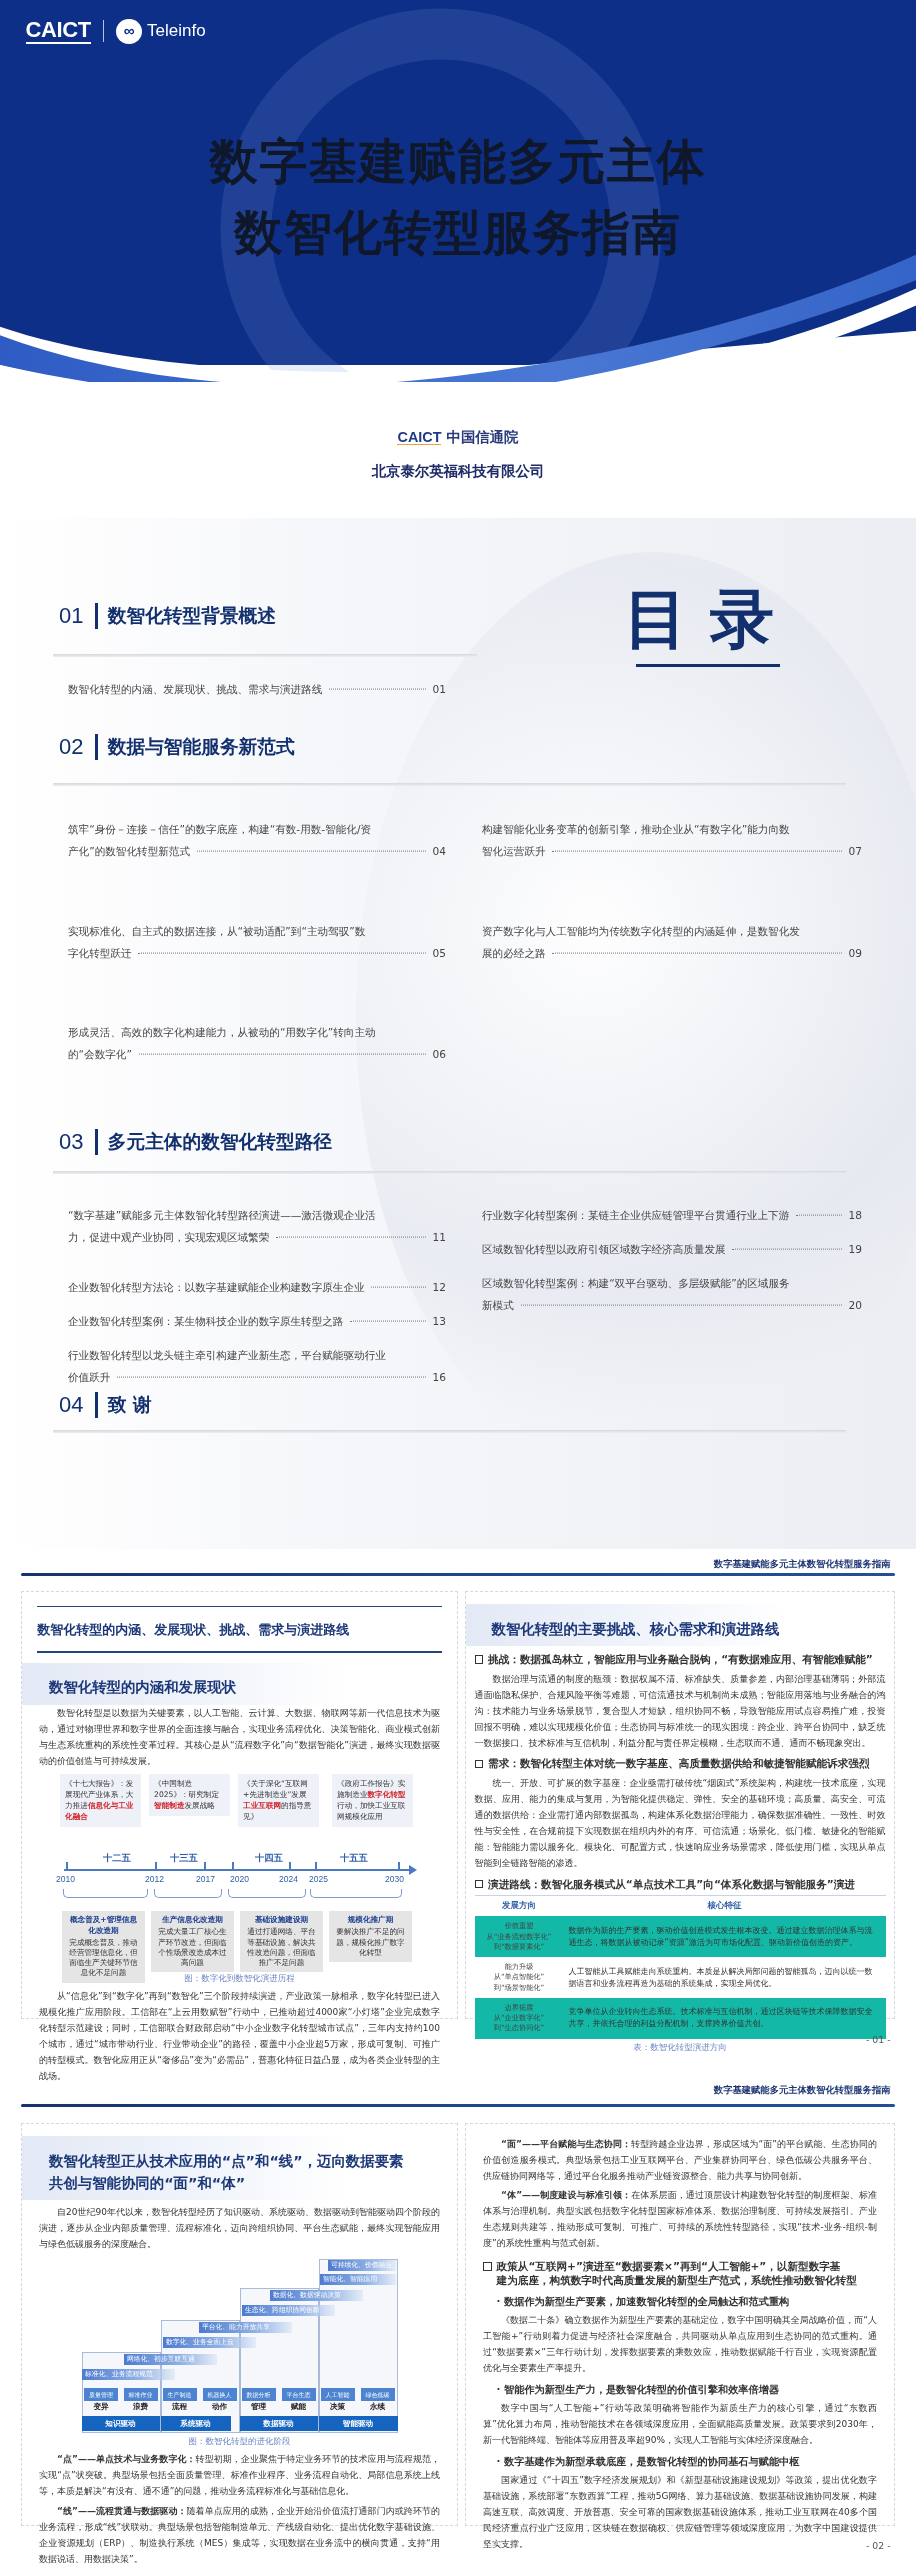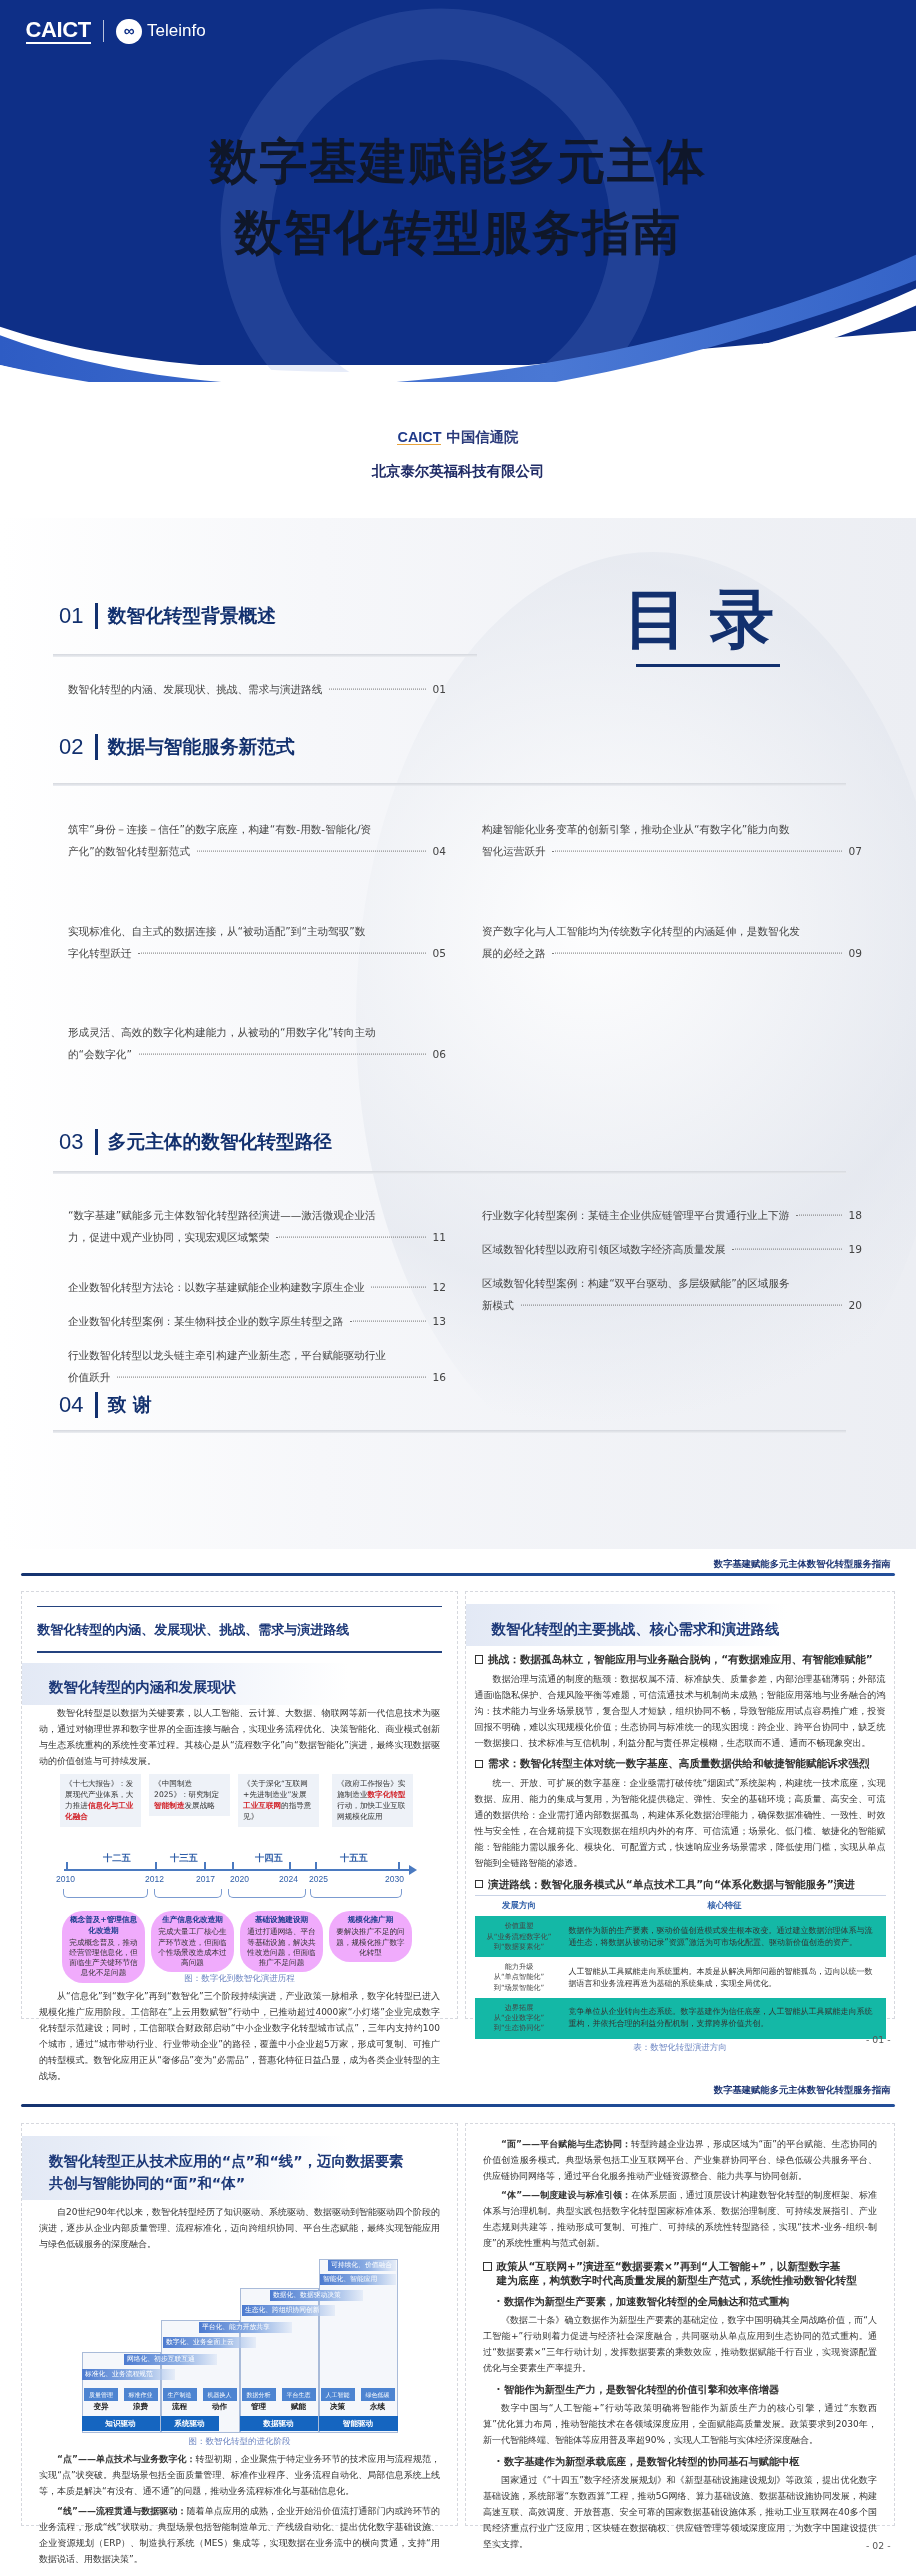--- a/index.html
+++ b/index.html
@@ -56,21 +56,21 @@
 
   
   .tl { position: relative; height: 195px; margin: 5.1px 0 0 0; }
   .tl-top { position: absolute; top: 0; width: 81px; background: #eef2f8; padding: 4.2px 5.1px; font-size: 7.6px; line-height: 11px; color: #333; }
   .tl-top .red { color: #d2232a; font-weight: 700; }
   .tl-axis { position: absolute; left: 42px; top: 95px; width: 348px; height: 1.7px; background: #4b7ac0; }
   .tl-arrow { position: absolute; left: 387px; top: 91px; width: 0; height: 0; border-left: 8.5px solid #4b7ac0; border-top: 5.1px solid transparent; border-bottom: 5.1px solid transparent; }
   .tl-tick { position: absolute; top: 88px; width: 1.7px; height: 7.6px; background: #4b7ac0; }
   .tl-year { position: absolute; top: 100px; font-size: 8.5px; color: #2f5ea8; font-family: "Liberation Sans", sans-serif; }
   .tl-plan { position: absolute; top: 78px; font-size: 9.3px; color: #2f5ea8; font-weight: 700; }
-  .tl-bottom { position: absolute; top: 137px; width: 83px; background: #f0abfc; padding: 4.2px 4.2px; font-size: 7.6px; line-height: 10.2px; color: #333; text-align: center; border-radius: 21px; }
+  .tl-bottom { position: absolute; top: 137px; width: 83px; background: #e5e5e5; padding: 4.2px 4.2px; font-size: 7.6px; line-height: 10.2px; color: #333; text-align: center; }
   .tl-bottom .ttl { color: #1c3e8e; font-weight: 700; margin-bottom: 1.7px; }
   .tl-brace { position: absolute; top: 115px; height: 8.5px; border: 1.3px solid #7b9bd0; border-top: none; border-radius: 0 0 5.1px 5.1px; }
 
   
   .evtable { width: 100%; border-collapse: collapse; font-size: 8px; }
   .evtable th { color: #2f5ea8; font-weight: 700; font-size: 8.5px; padding: 4.2px 0; border-top: 0.8px solid #c9d3e6; }
   .evtable td { padding: 5.1px 5.1px; line-height: 12px; color: #333; }
   .evtable td.dir { text-align: center; width: 89px; color: #444; font-size: 7.2px; line-height: 10.2px; }
   .evtable tr.shade td { background: #14b8a6; }
 
@@ -357,21 +357,21 @@
               <div>到“场景智能化”</div>
             </td>
           <td>人工智能从工具赋能走向系统重构。本质是从解决局部问题的智能孤岛，迈向以统一数据语言和业务流程再造为基础的系统集成，实现全局优化。</td>
         </tr>
         <tr class="shade">
           <td class="dir">
               <div>边界拓展</div>
               <div>从“企业数字化”</div>
               <div>到“生态协同化”</div>
             </td>
-          <td>竞争单位从企业转向生态系统。数字基建作为信任底座，人工智能从工具赋能走向系统重构，并依托合理的利益分配机制，支撑跨界价值共创。</td>
+          <td>竞争单位从企业转向生态系统。技术标准与互信机制，通过区块链等技术保障数据安全共享，并依托合理的利益分配机制，支撑跨界价值共创。</td>
         </tr>
       </tbody>
     </table>
     <div class="caption">表：数智化转型演进方向</div>
   </div>
   <div class="page-num" style="top:485px;">- 01 -</div>
 </div>
 
 <div class="spread" style="height:505px;">
   <div class="header-title" style="top:8.5px;">数字基建赋能多元主体数智化转型服务指南</div>
@@ -410,21 +410,21 @@
       <div class="stair-word" style="left:2.5px; top:143px;">变异</div>
       <div class="stair-word" style="left:42px; top:143px;">浪费</div>
       <div class="stair-word" style="left:81px; top:143px;">流程</div>
       <div class="stair-word" style="left:121px; top:143px;">动作</div>
       <div class="stair-word" style="left:160px; top:143px;">管理</div>
       <div class="stair-word" style="left:200px; top:143px;">赋能</div>
       <div class="stair-word" style="left:239px; top:143px;">决策</div>
       <div class="stair-word" style="left:279px; top:143px;">永续</div>
 
       <div class="stair-foot" style="left:0; top:157px; width:78px;">知识驱动</div>
-      <div class="stair-foot" style="left:79px; top:157px; width:58px;">系统驱动</div>
+      <div class="stair-foot" style="left:79px; top:157px; width:70px;">系统驱动</div>
       <div class="stair-foot" style="left:158px; top:157px; width:78px;">数据驱动</div>
       <div class="stair-foot" style="left:237px; top:157px; width:79px;">智能驱动</div>
     </div>
     <div class="caption">图：数智化转型的进化阶段</div>
     <div class="para" style="padding:0 17px;"><span class="b">“点”——单点技术与业务数字化：</span><span>转型初期，企业聚焦于特定业务环节的技术应用与流程规范，实现“点”状突破。典型场景包括全面质量管理、标准作业程序、业务流程自动化、局部信息系统上线等，本质是解决“有没有、通不通”的问题，推动业务流程标准化与基础信息化。</span></div>
     <div class="para" style="padding:3.4px 17px 0 17px;"><span class="b">“线”——流程贯通与数据驱动：</span><span>随着单点应用的成熟，企业开始沿价值流打通部门内或跨环节的业务流程，形成“线”状联动。典型场景包括智能制造单元、产线级自动化、提出优化数字基础设施、企业资源规划（ERP）、制造执行系统（MES）集成等，实现数据在业务流中的横向贯通，支持“用数据说话、用数据决策”。</span></div>
   </div>
 
   <div class="panel" style="left:465px; top:48px; width:430px; height:403px; padding:12px 17px;">
     <div class="para"><span class="b">“面”——平台赋能与生态协同：</span><span>转型跨越企业边界，形成区域为“面”的平台赋能、生态协同的价值创造服务模式。典型场景包括工业互联网平台、产业集群协同平台、绿色低碳公共服务平台、供应链协同网络等，通过平台化服务推动产业链资源整合、能力共享与协同创新。</span></div>

